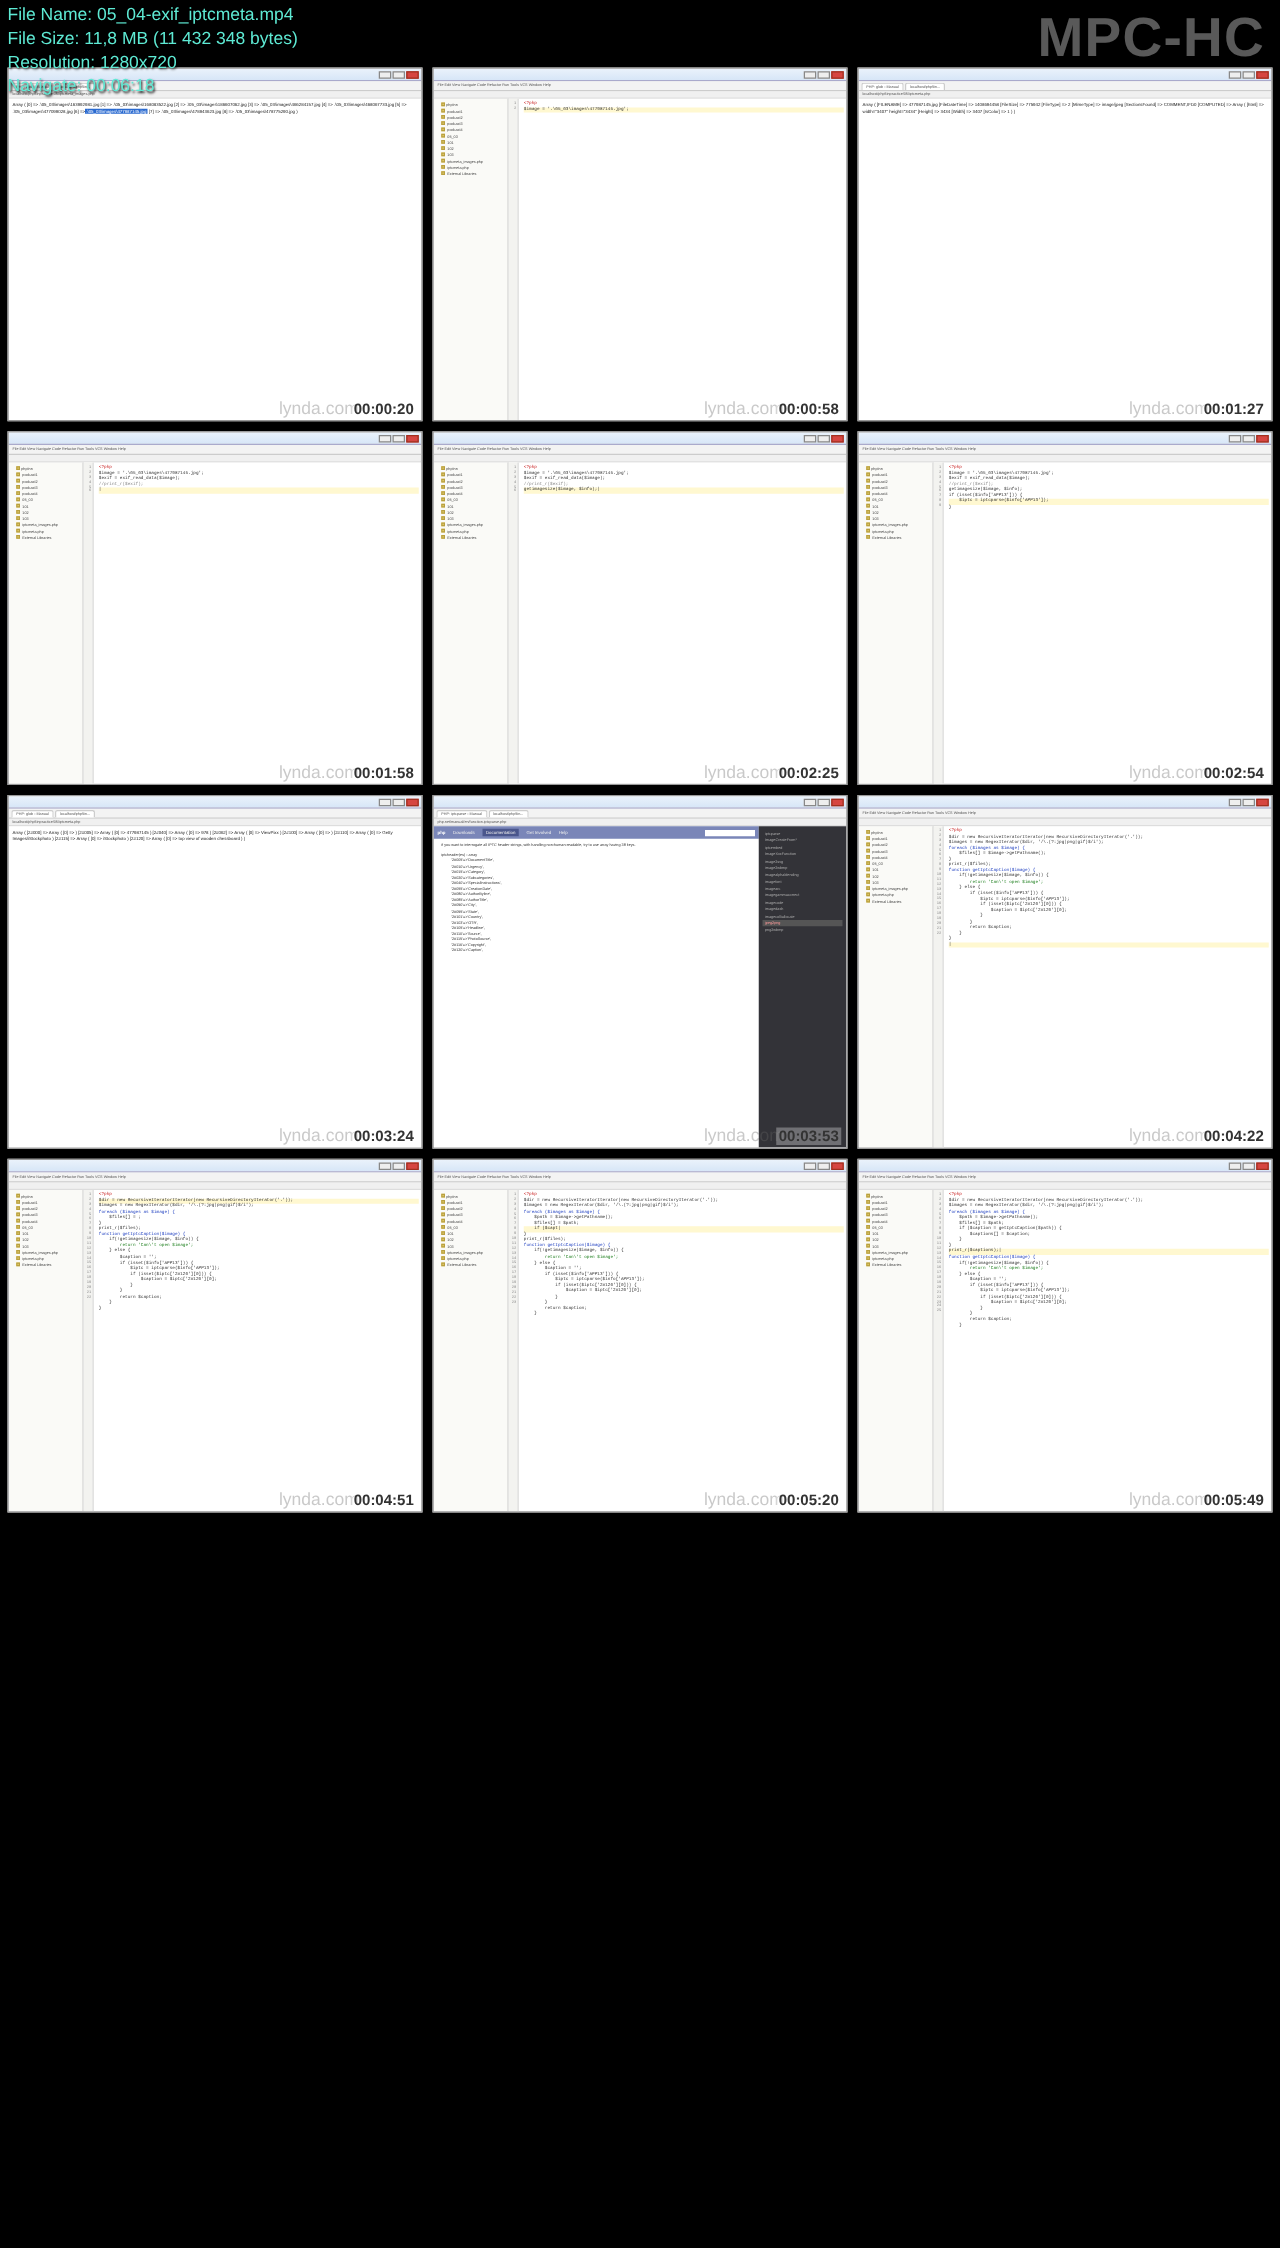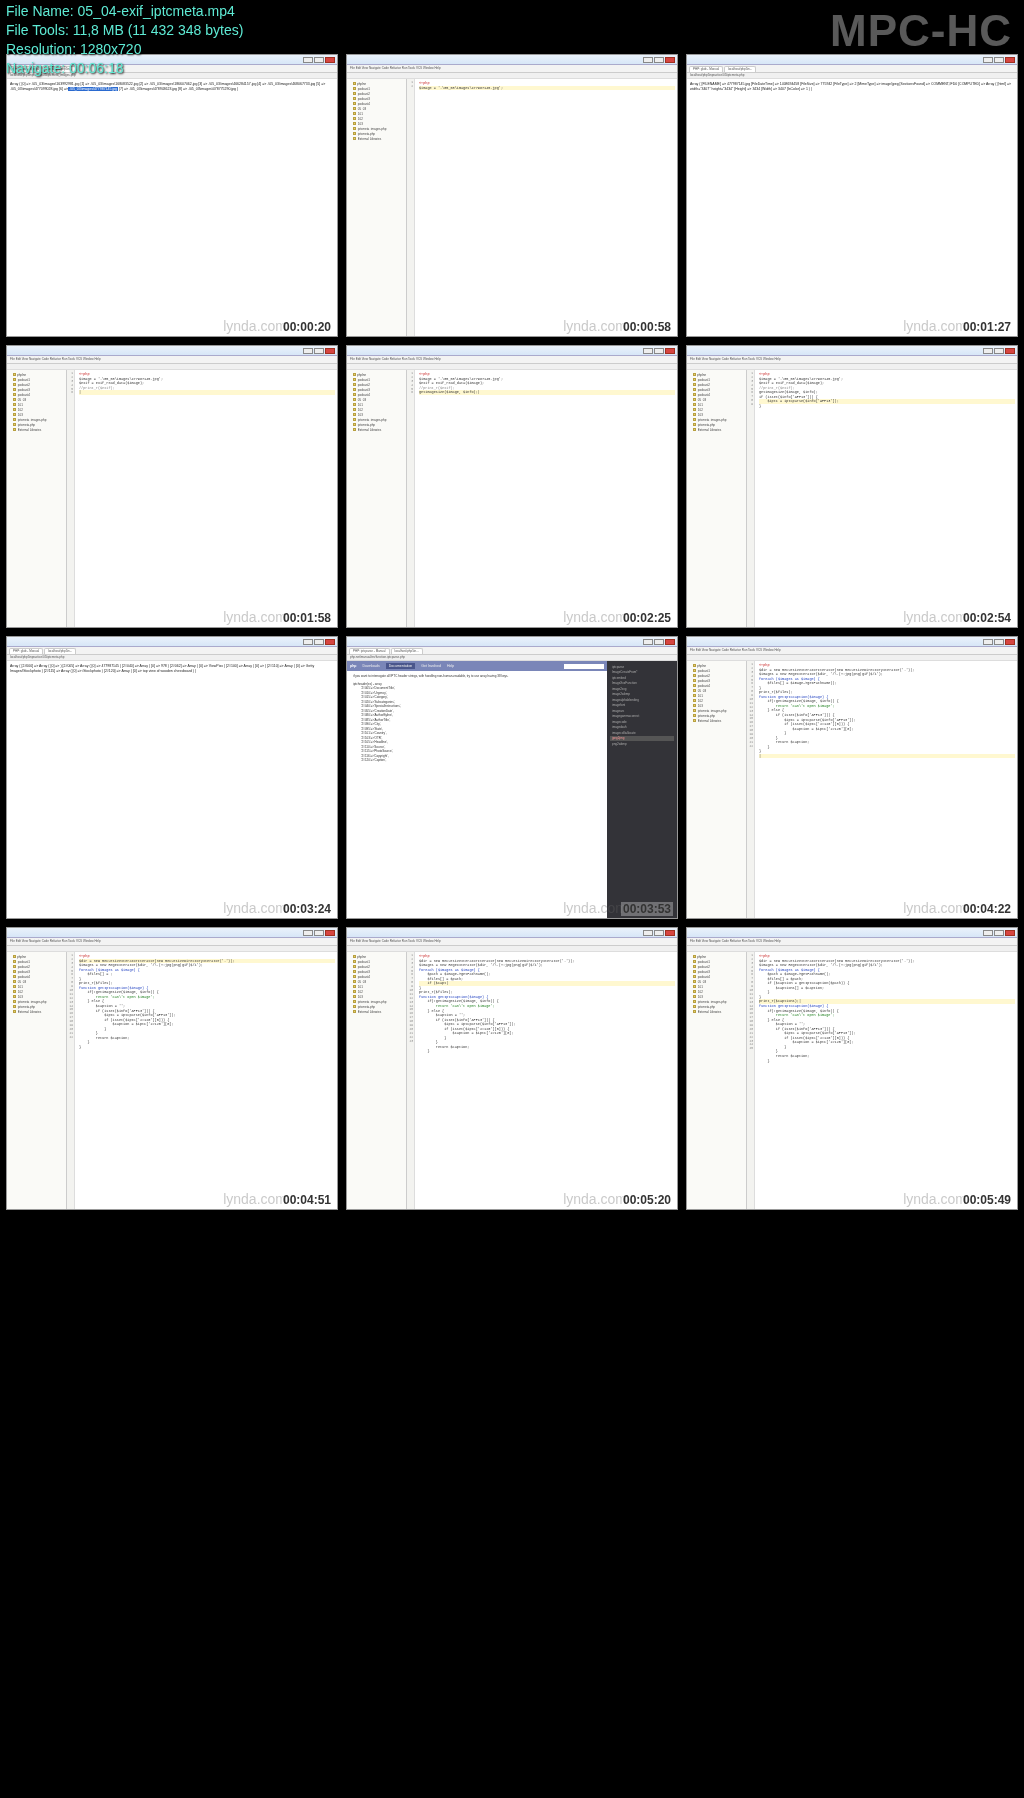--- a/index.html
+++ b/index.html
@@ -197,21 +197,21 @@
   line-height: 1.5;
 }
 .phpdoc-side .sitem { padding: 0.5px 2px; }
 .phpdoc-side .sitem.sel { background: #555; color: #f99; }
 </style>
 </head>
 <body>
 
 <div class="file-info">
   <div><span>File Name:</span> <span>05_04-exif_iptcmeta.mp4</span></div>
-  <div><span>File Tools:</span> <span>11,8 MB (11 432 348 bytes)</span></div>
+  <div><span>File Size:</span> <span>11,8 MB (11 432 348 bytes)</span></div>
   <div><span>Resolution:</span> <span>1280x720</span></div>
   <div><span>Navigate:</span> <span>00:06:18</span></div>
 </div>
 
 <div class="watermark-logo">MPC-HC</div>
 
 <div class="grid" id="thumb-grid">
     <div class="thumb">
       <div class="win-titlebar">
     <div class="win-btn win-min"></div>

